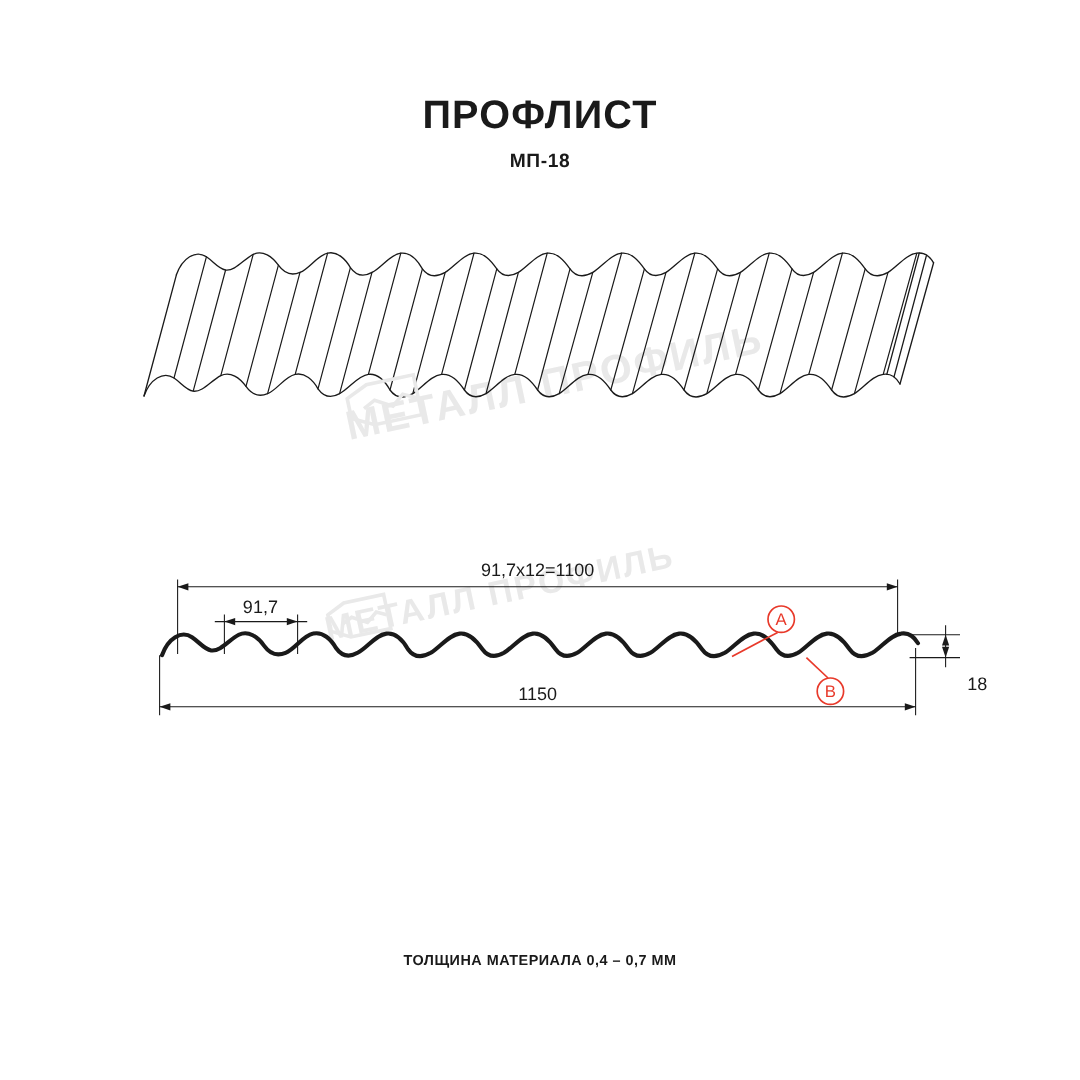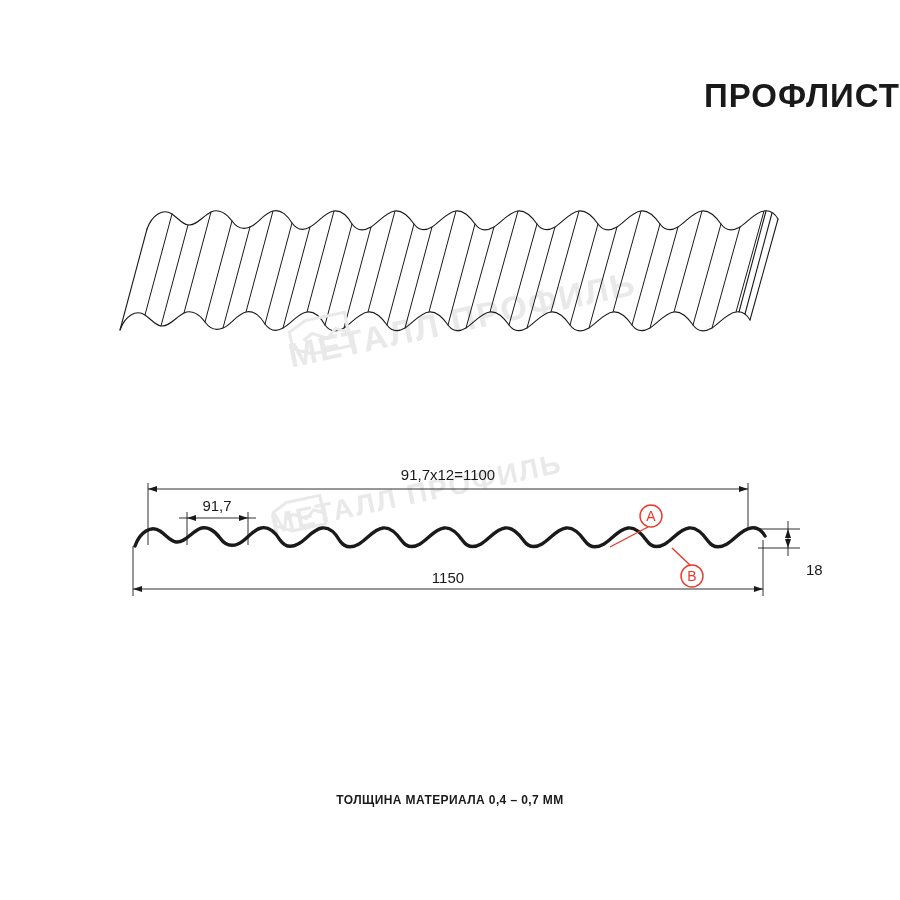--- a/index.html
+++ b/index.html
@@ -26,21 +26,20 @@
     left: 0;
     width: 900px;
     text-align: center;
   }
   .title {
     font-size: 33px;
     font-weight: bold;
     letter-spacing: 1px;
     color: #1a1a1a;
     line-height: 1.1;
-    text-align: right;
   }
   .subtitle {
     margin-top: 12px;
     font-size: 16px;
     font-weight: bold;
     color: #1a1a1a;
     letter-spacing: 0.5px;
   }
   .drawing {
     position: absolute;
@@ -79,20 +78,21 @@
     transform: rotate(-12deg);
   }
 </style>
 </head>
 <body>
 
 <div class="page">
 
   <div class="title-block">
     <div class="title">ПРОФЛИСТ</div>
+    <div class="subtitle">МП-18</div>
   </div>
 
   <div class="wm wm-1">МЕТАЛЛ ПРОФИЛЬ</div>
   <div class="wm wm-2">МЕТАЛЛ ПРОФИЛЬ</div>
 
   <svg class="drawing" width="900" height="900" viewBox="0 0 900 900">
 
     <g fill="none" stroke="#1a1a1a" stroke-width="1.1" stroke-linejoin="round" stroke-linecap="round">
 
       <path d="M147,229

